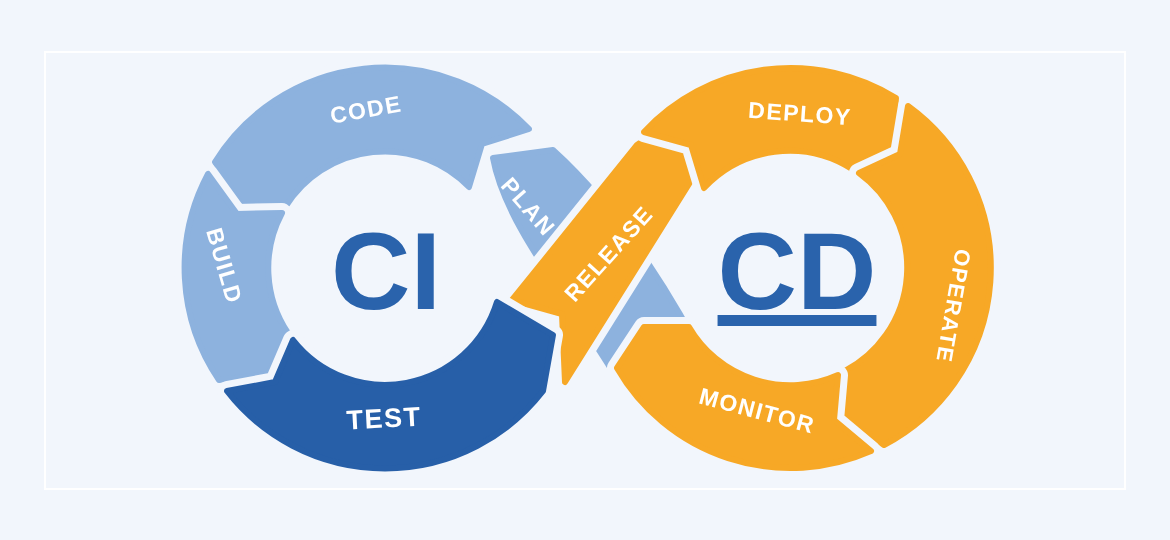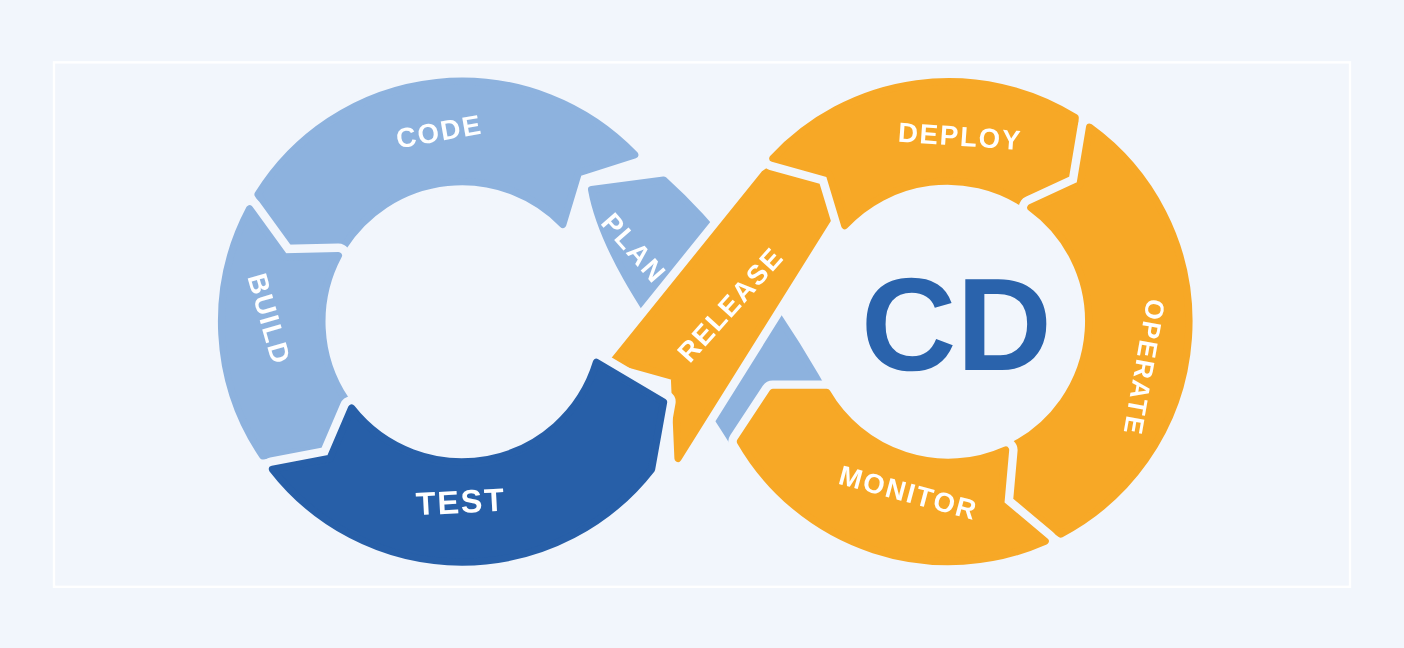--- a/index.html
+++ b/index.html
@@ -46,21 +46,21 @@
   
   .l-code   {left:366px;top:110px;transform:translate(-50%,-50%) rotate(-10deg);}
   .l-plan   {left:528px;top:207px;transform:translate(-50%,-50%) rotate(49deg);}
   .l-build  {left:224px;top:266px;transform:translate(-50%,-50%) rotate(74deg);}
   .l-test   {left:384px;top:419px;transform:translate(-50%,-50%) rotate(-3deg);font-size:27px;}
   .l-release{left:609px;top:254px;transform:translate(-50%,-50%) rotate(-48deg);}
   .l-deploy {left:800px;top:114px;transform:translate(-50%,-50%) rotate(4deg);}
   .l-operate{left:953px;top:306px;transform:translate(-50%,-50%) rotate(100deg);font-size:22px;}
   .l-monitor{left:757px;top:411px;transform:translate(-50%,-50%) rotate(15deg);}
   .t-ci{left:386px;top:271px;transform:translate(-50%,-50%);}
-  .t-cd{left:797px;top:271px;transform:translate(-50%,-50%);}
+  .t-cd{left:797px;top:271px;transform:translate(-50%,-50%);text-decoration:underline;}
 </style>
 </head>
 <body>
 
 <div class="stage-canvas">
   <svg width="1170" height="540" viewBox="0 0 1170 540" aria-hidden="true">
 
     <rect class="frame" x="45" y="52" width="1080" height="437"></rect>
 
     <path class="halo" d="M493,158 L553,150 C625,215 680,310 710,370 L687,416 L616,377 C570,300 505,225 493,158 Z"></path>
@@ -90,14 +90,15 @@
 
   <div class="stage-label l-code">CODE</div>
   <div class="stage-label l-plan">PLAN</div>
   <div class="stage-label l-build">BUILD</div>
   <div class="stage-label l-test">TEST</div>
   <div class="stage-label l-release">RELEASE</div>
   <div class="stage-label l-deploy">DEPLOY</div>
   <div class="stage-label l-operate">OPERATE</div>
   <div class="stage-label l-monitor">MONITOR</div>
 
+  <div class="loop-title t-ci">CI</div>
   <div class="loop-title t-cd">CD</div>
 </div>
 
 </body></html>

